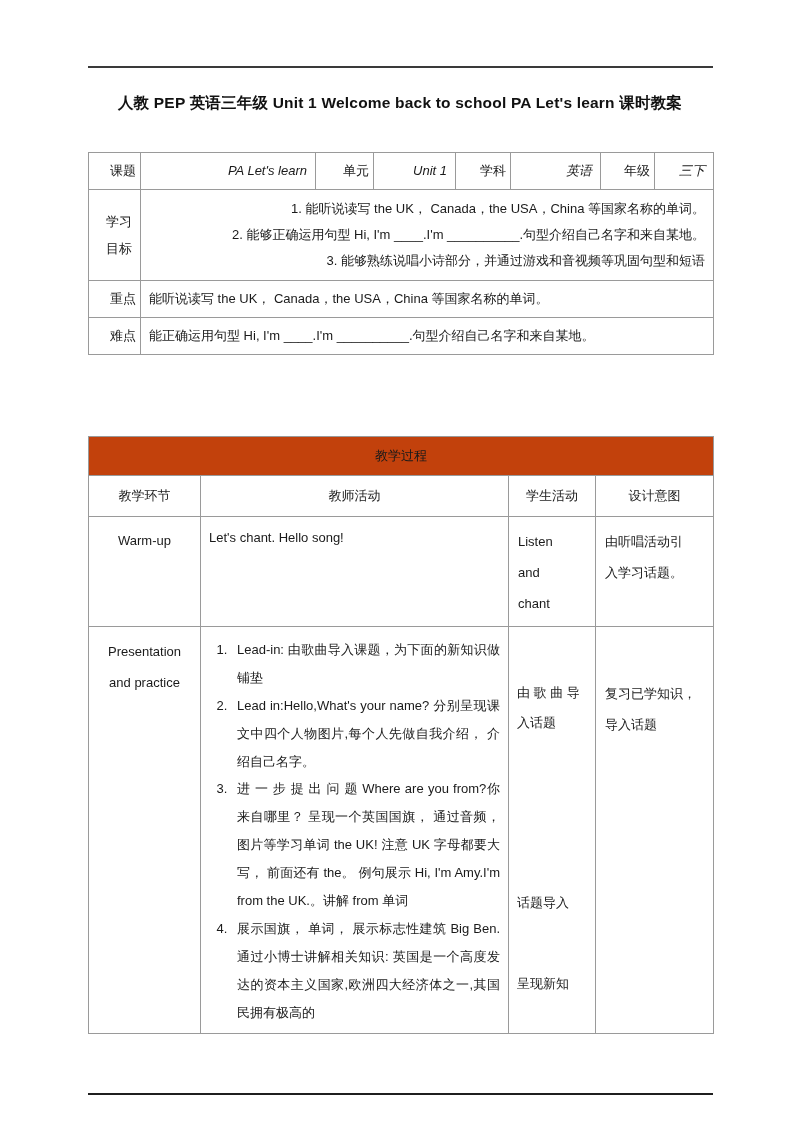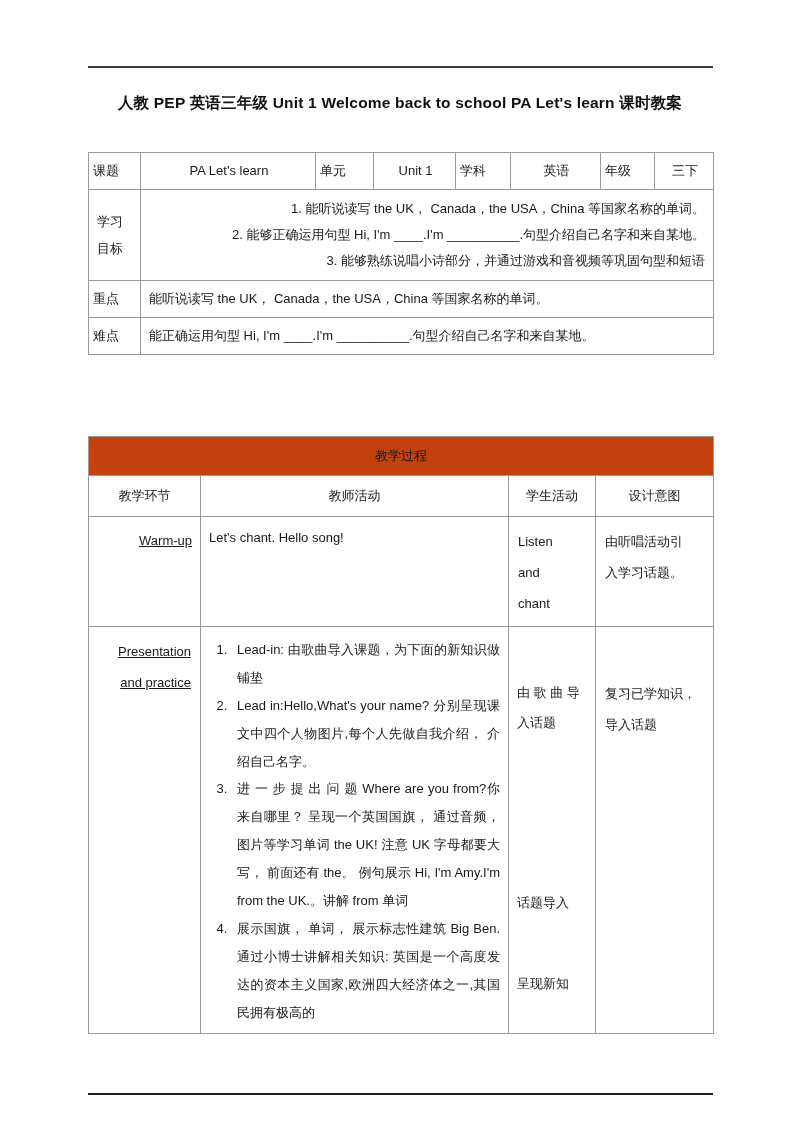--- a/index.html
+++ b/index.html
@@ -58,33 +58,34 @@
     border: 1px solid #9a9a9a;
     padding: 6px 8px;
     vertical-align: middle;
     line-height: 1.85;
     word-break: break-word;
   }
 
   
   #table-basic { top: 152px; }
   #table-basic td.label {
-    text-align: left;
+    text-align: right;
     padding: 6px 4px;
   }
   #table-basic td.lab-multiline {
-    text-align: left;
+    text-align: right;
     line-height: 2.1;
   }
   #table-basic td.val {
     text-align: left;
   }
   #table-basic td.val-center {
-    text-align: center;
+    text-align: right;
     padding-left: 10px;
+    font-style: italic;
   }
   .goal-list p {
     margin: 0;
     line-height: 2.0;
     text-align: right;
   }
 
   
   #table-process { top: 436px; }
   #table-process td {
@@ -95,24 +96,23 @@
     text-align: center;
     vertical-align: middle;
     padding: 7px 8px;
   }
   #table-process td.colhead {
     text-align: center;
     vertical-align: middle;
     padding: 8px 6px;
   }
   #table-process td.stage {
-    text-align: right;
+    text-align: center;
     padding-top: 9px;
     line-height: 2.25;
-    text-decoration: underline;
   }
   #table-process td.teacher {
     text-align: left;
     padding-top: 9px;
   }
   #table-process td.student,
   #table-process td.intent {
     text-align: left;
     padding-top: 9px;
     line-height: 2.3;

